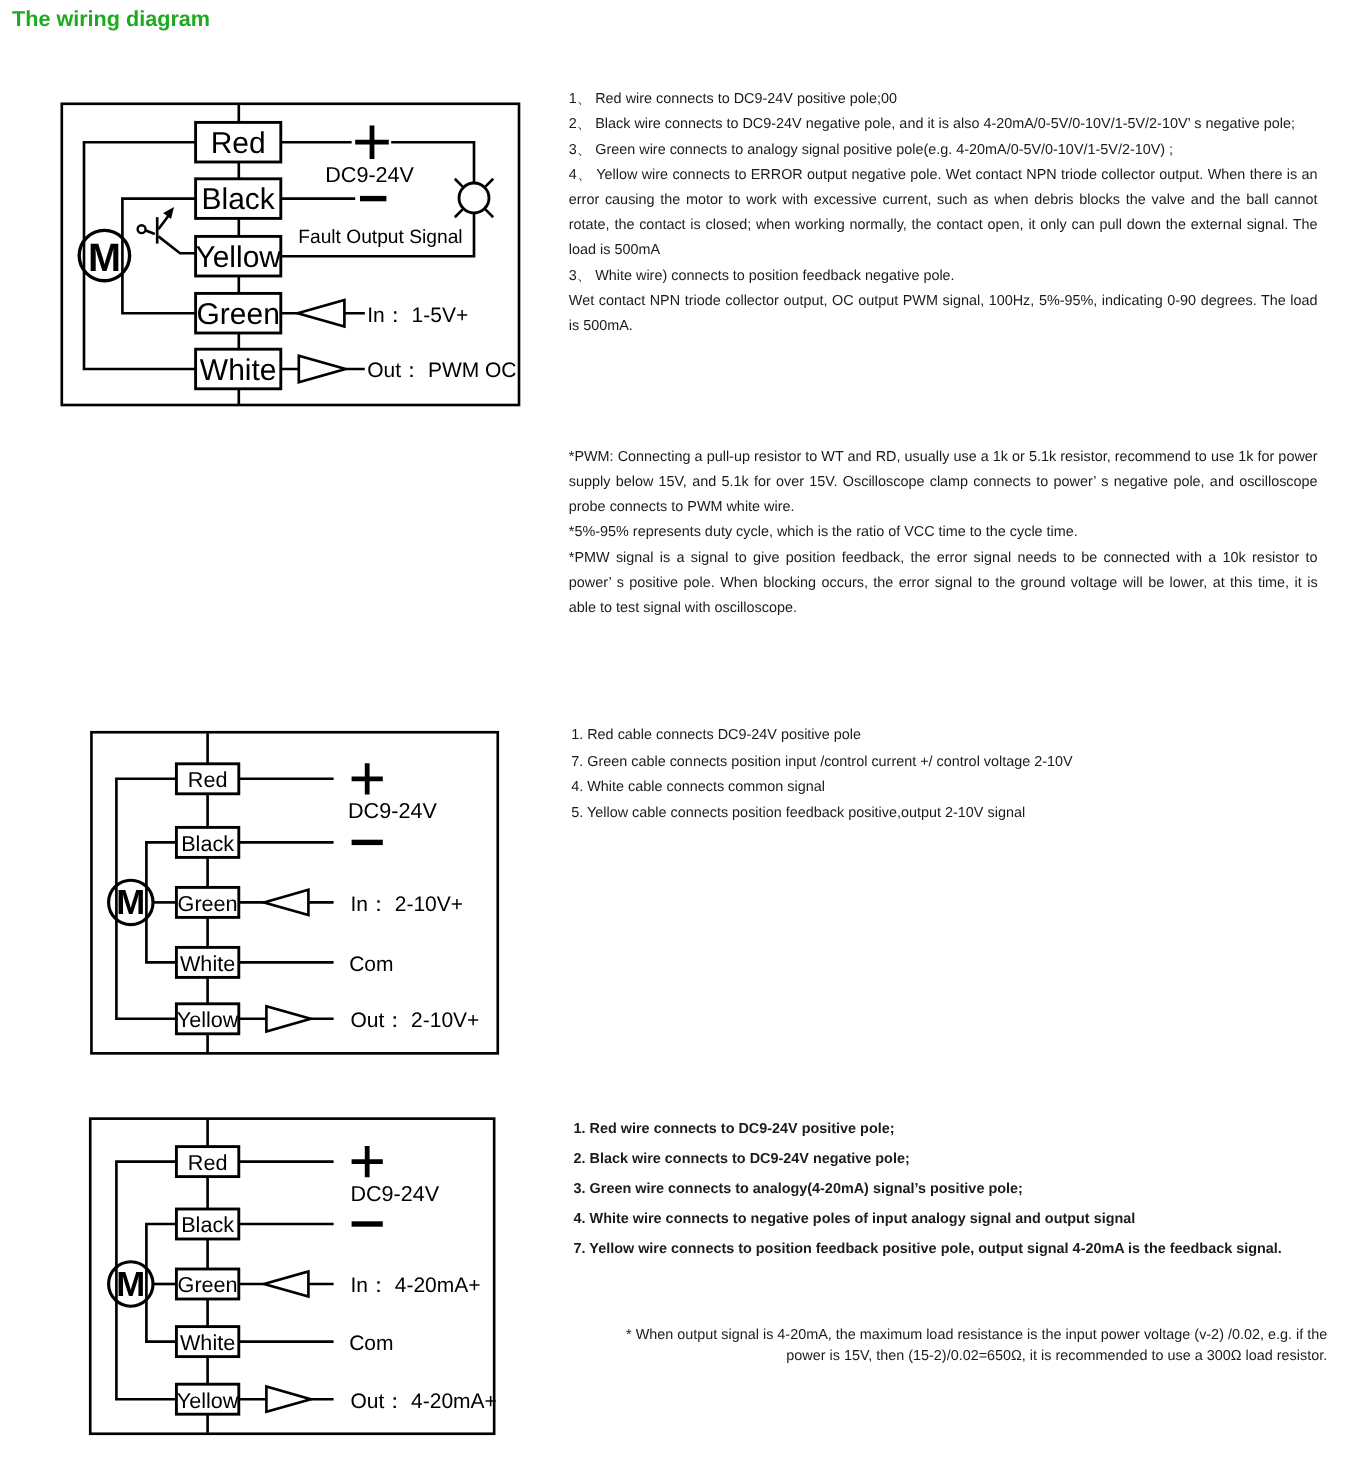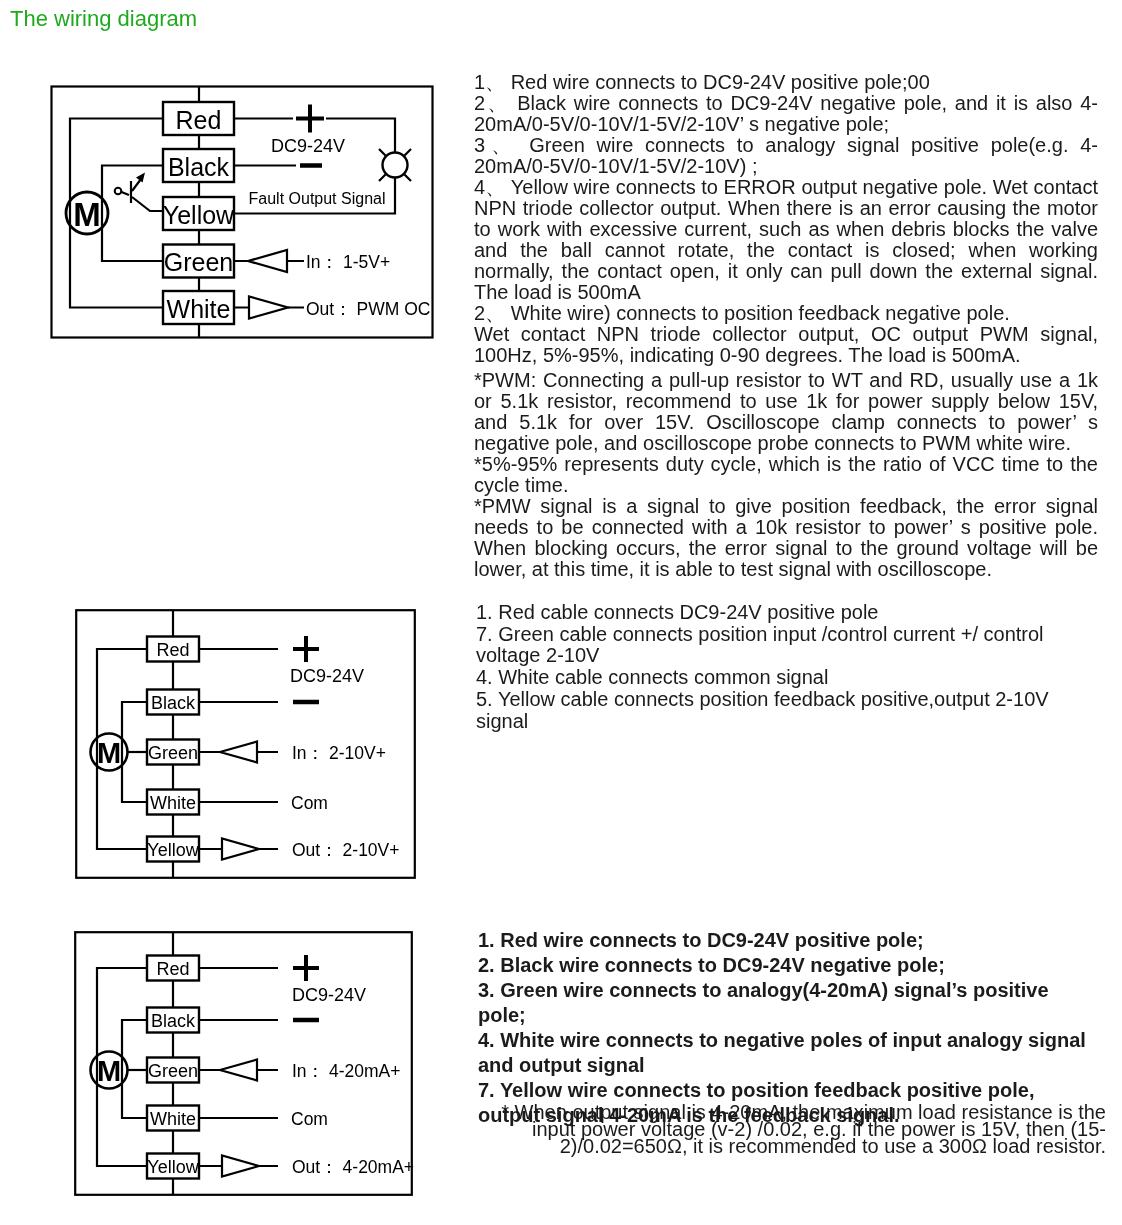--- a/index.html
+++ b/index.html
@@ -1,20 +1,20 @@
 <!DOCTYPE html>
 <html><head>
 <meta charset="utf-8">
 <style>
   html,body{margin:0;padding:0;background:#fff;}
   body{width:1122px;height:1225px;position:relative;overflow:hidden;
        font-family:"Liberation Sans","DejaVu Sans",sans-serif;color:#1b1b1b;}
   .abs{position:absolute;}
-  #page-title{left:10px;top:6px;font-size:22px;font-weight:400;}
-  .noteblock{font-size:20px;line-height:21px;}
+  #page-title{left:10px;top:6px;font-size:18px;font-weight:700;}
+  .noteblock{font-size:12px;line-height:21px;}
   .noteblock p{margin:0;}
   .j{text-align:justify;}
   #note-block-1a{left:474px;top:72px;width:624px;}
   #note-block-1b{left:474px;top:370px;width:624px;}
   #note-block-2{left:476px;top:602px;width:624px;line-height:21.7px;}
   #note-block-3{left:478px;top:928px;width:612px;line-height:25px;font-weight:bold;}
   #note-block-4{left:494px;top:1104px;width:612px;line-height:17px;text-align:right;}
   svg{position:absolute;overflow:visible;}
   svg text{font-family:"Liberation Sans","DejaVu Sans",sans-serif;fill:#000;}
   .wire{stroke:#000;stroke-width:2.2;fill:none;}
@@ -164,21 +164,21 @@
   <text class="side cb" x="218" y="140">In： 4-20mA+</text>
   <text class="side cb" x="217" y="188">Com</text>
   <text class="side cb" x="218" y="236">Out： 4-20mA+</text>
 </svg>
 
 <div id="note-block-1a" class="abs noteblock">
   <p class="j">1、 Red wire connects to DC9-24V positive pole;00</p>
   <p class="j">2、 Black wire connects to DC9-24V negative pole, and it is also 4-20mA/0-5V/0-10V/1-5V/2-10V’ s negative pole;</p>
   <p class="j">3、 Green wire connects to analogy signal positive pole(e.g. 4-20mA/0-5V/0-10V/1-5V/2-10V) ;</p>
   <p class="j">4、 Yellow wire connects to ERROR output negative pole. Wet contact NPN triode collector output. When there is an error causing the motor to work with excessive current, such as when debris blocks the valve and the ball cannot rotate, the contact is closed; when working normally, the contact open, it only can pull down the external signal. The load is 500mA</p>
-  <p class="j">2、 White wire) connects to position feedback negative pole.</p>
+  <p class="j">3、 White wire) connects to position feedback negative pole.</p>
   <p class="j">Wet contact NPN triode collector output, OC output PWM signal, 100Hz, 5%-95%, indicating 0-90 degrees. The load is 500mA.</p>
 </div>
 
 <div id="note-block-1b" class="abs noteblock">
   <p class="j">*PWM: Connecting a pull-up resistor to WT and RD, usually use a 1k or 5.1k resistor, recommend to use 1k for power supply below 15V, and 5.1k for over 15V. Oscilloscope clamp connects to power’ s negative pole, and oscilloscope probe connects to PWM white wire.</p>
   <p class="j">*5%-95% represents duty cycle, which is the ratio of VCC time to the cycle time.</p>
   <p class="j">*PMW signal is a signal to give position feedback, the error signal needs to be connected with a 10k resistor to power’ s positive pole. When blocking occurs, the error signal to the ground voltage will be lower, at this time, it is able to test signal with oscilloscope.</p>
 </div>
 
 <div id="note-block-2" class="abs noteblock">

